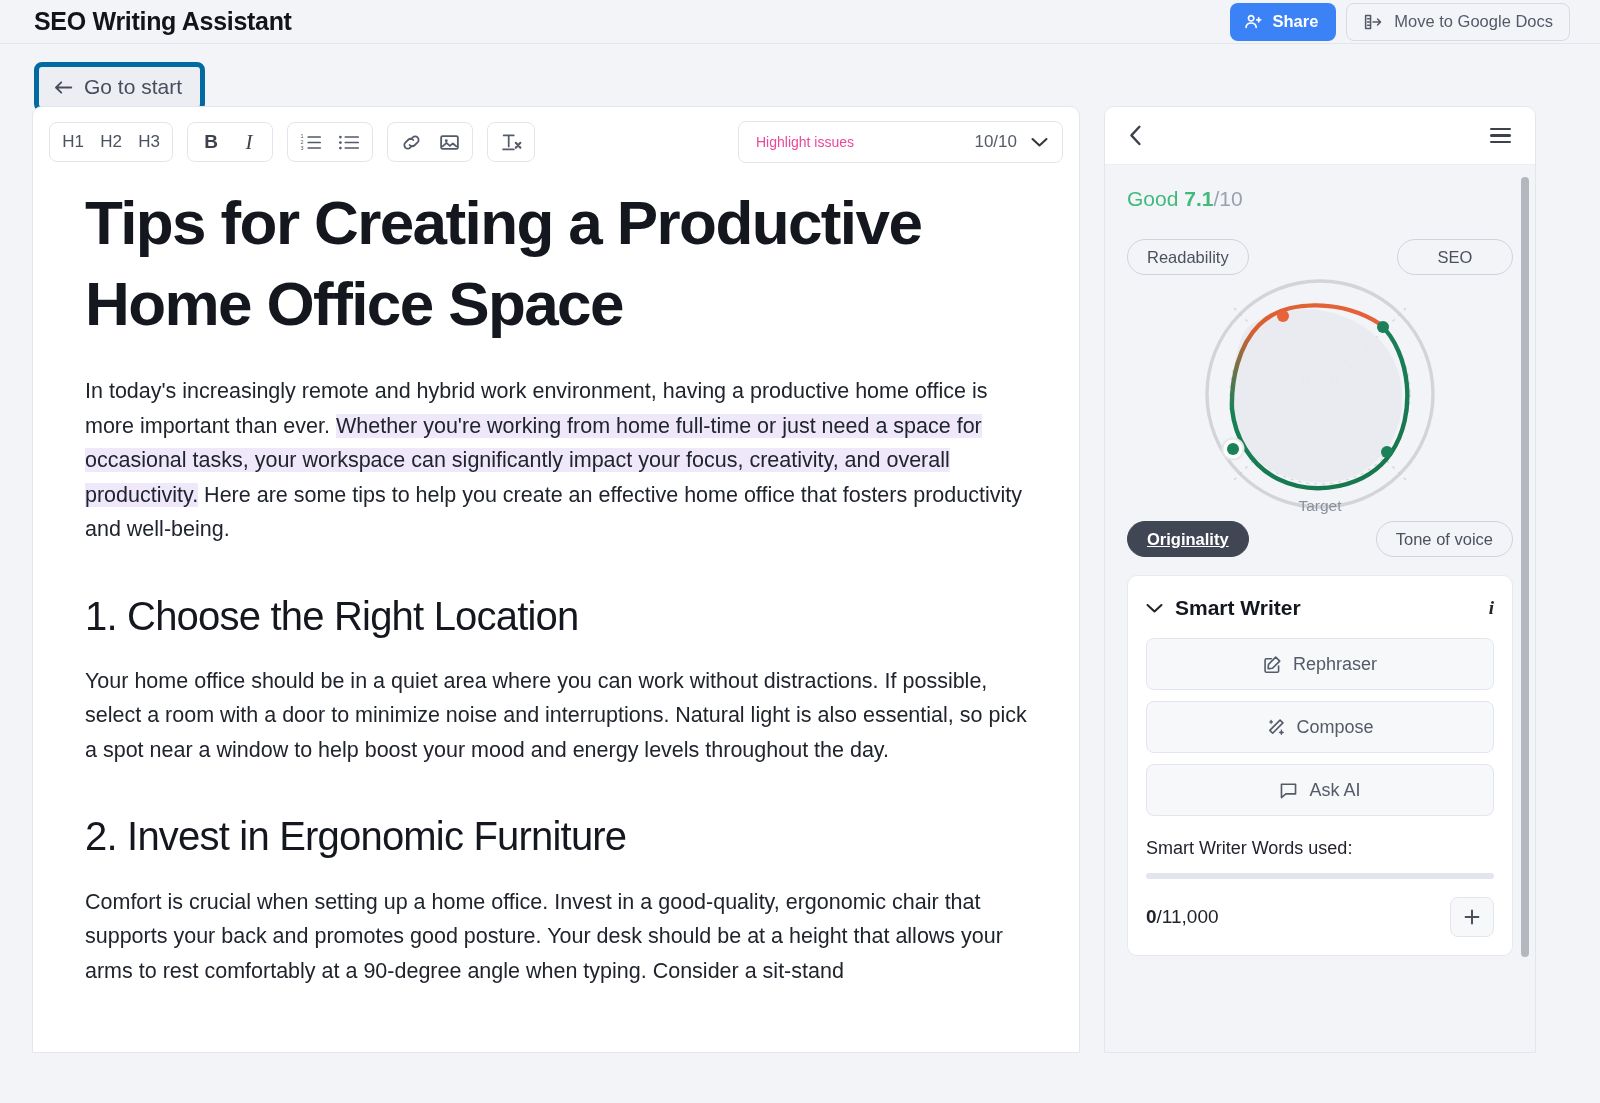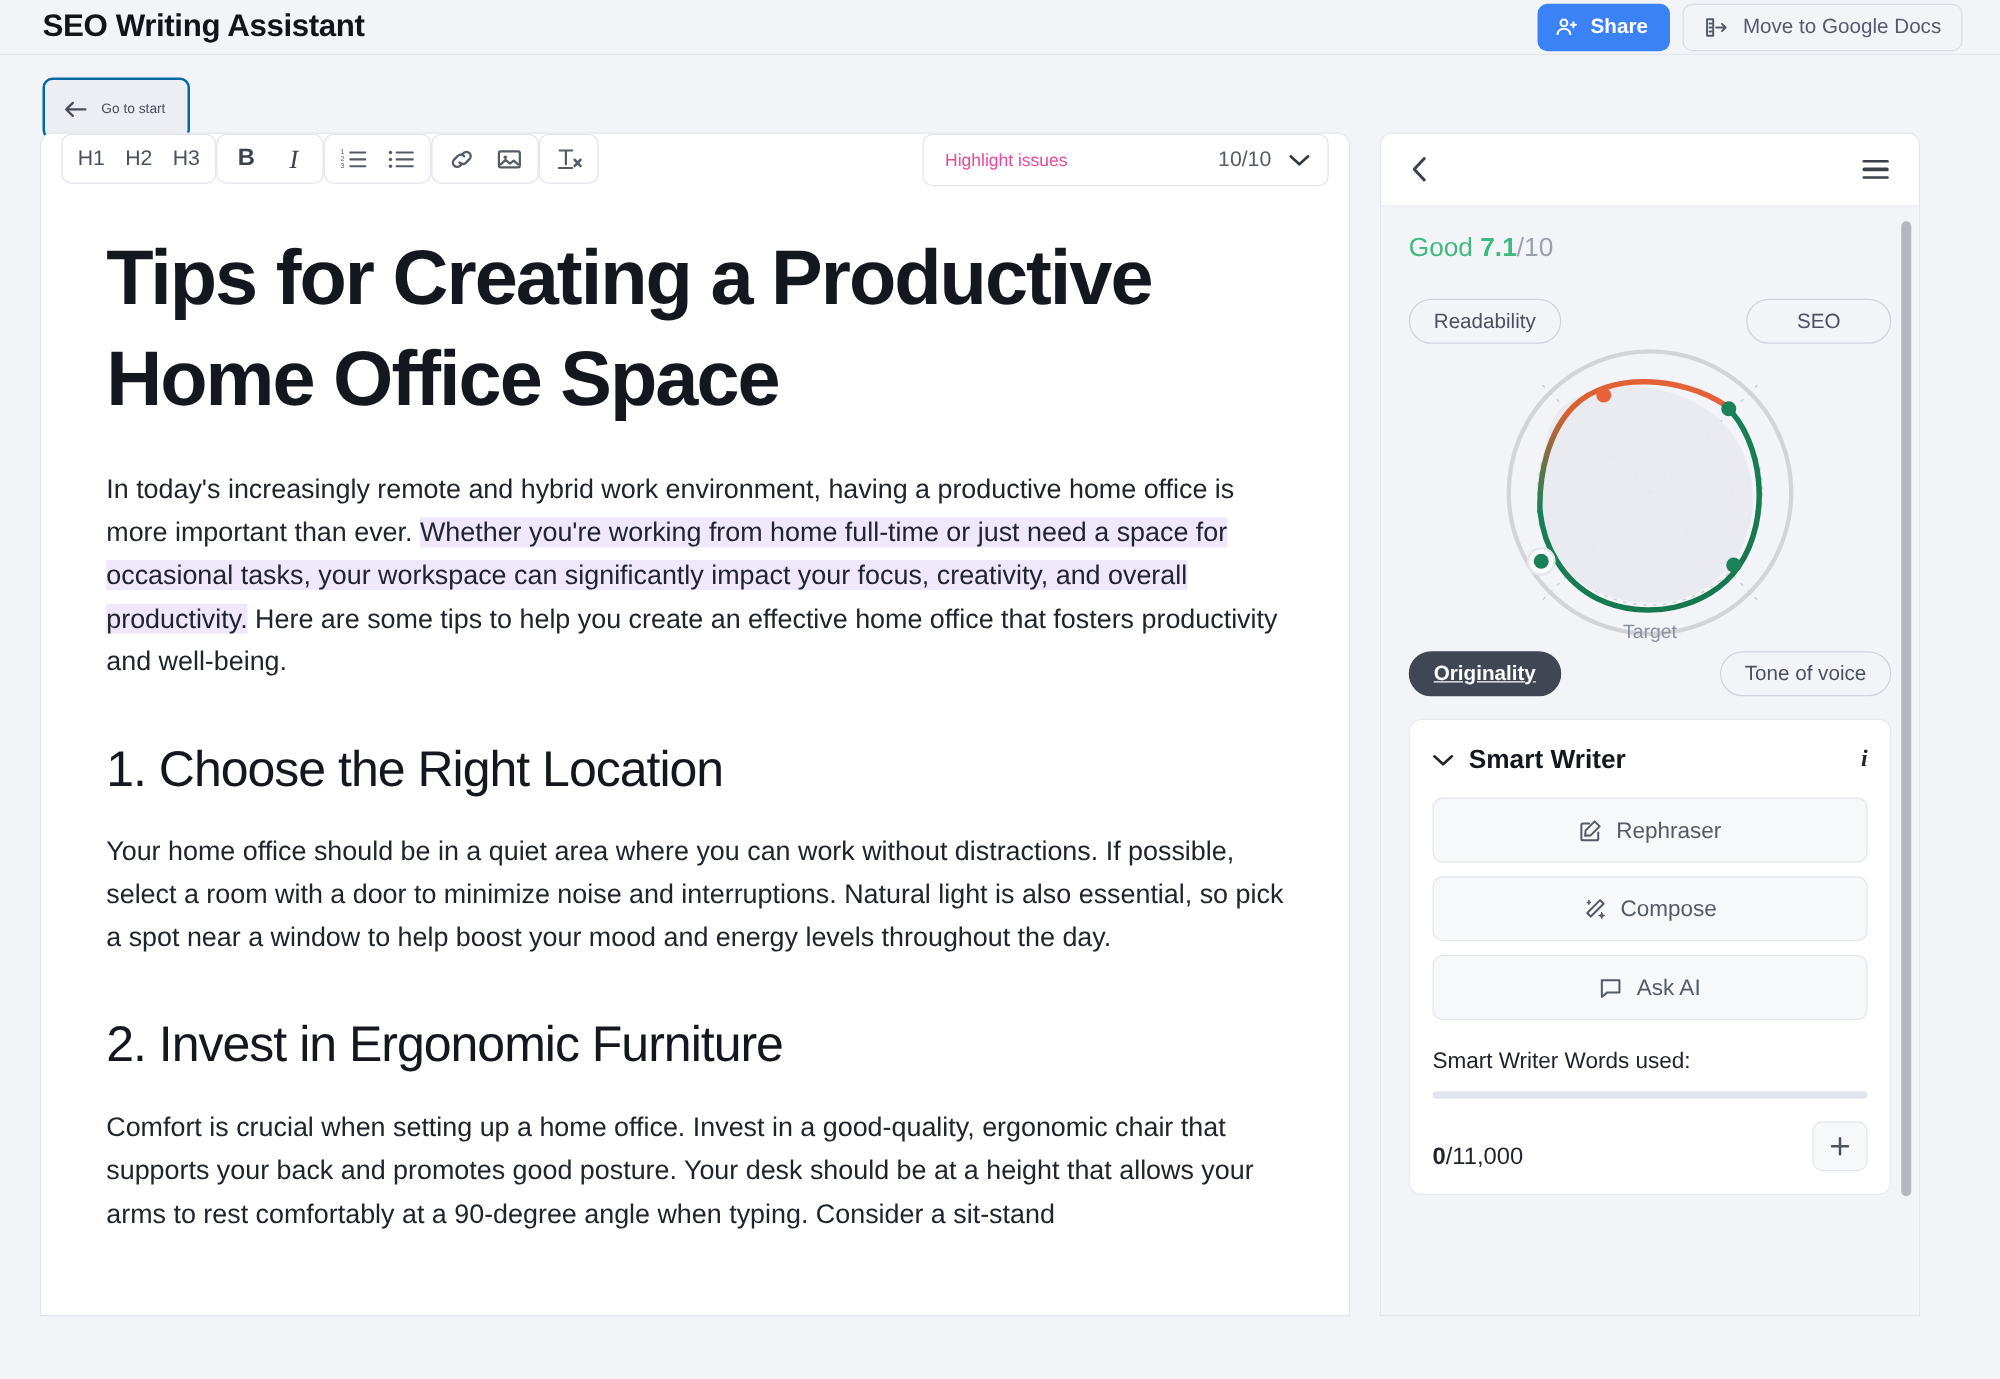--- a/index.html
+++ b/index.html
@@ -39,42 +39,42 @@
     display: flex; align-items: center; gap: 11px;
     font-size: 16.5px; font-weight: 400;
     font-family: "Liberation Sans", sans-serif;
     cursor: pointer;
   }
 
   
   .subbar { padding: 18px 0 0 34px; height: 62px; }
   .btn-gotostart {
     background: #eceef3; color: #474d5a;
-    border: 2px solid #0369a1; border-radius: 8px;
+    border: 5px solid #0369a1; border-radius: 8px;
     height: 50px; padding: 0 18px 0 15px;
     display: inline-flex; align-items: center; gap: 11px;
-    font-size: 11px; font-family: "Liberation Sans", sans-serif;
+    font-size: 21px; font-family: "Liberation Sans", sans-serif;
     cursor: pointer;
   }
 
   
   .layout { display: flex; gap: 24px; padding: 0 32px; height: 947px; }
 
   
   .editor-card {
     width: 1048px;
     background: #fff;
     border: 1px solid #e4e6ed;
     border-radius: 10px 10px 0 0;
     overflow: hidden;
     display: flex; flex-direction: column;
   }
   .editor-toolbar {
-    height: 70px; display: flex; align-items: flex-start;
-    padding: 0 16px; 
+    height: 70px; display: flex; align-items: center;
+    padding: 0 16px; gap: 14px;
   }
   .tgroup {
     display: flex; align-items: center;
     border: 1px solid #e3e5ec; border-radius: 8px;
     height: 40px; padding: 0 4px;
     background: #fff;
   }
   .tbtn {
     min-width: 38px; height: 32px;
     display: flex; align-items: center; justify-content: center;
@@ -180,21 +180,21 @@
     color: #21242c; font-size: 19px; cursor: pointer;
   }
   .sw-btn {
     height: 52px; border: 1px solid #e3e5ec; border-radius: 8px;
     background: #f7f8fa; color: #545a68;
     display: flex; align-items: center; justify-content: center; gap: 11px;
     font-size: 18px; margin-bottom: 11px; cursor: pointer;
   }
   .sw-words { font-size: 18px; color: #21242c; margin: 22px 0 14px 0; }
   .sw-progress { height: 6px; background: #e3e5ee; border-radius: 3px; width: 100%; }
-  .sw-foot { display: flex; align-items: flex-end; margin-top: 18px; }
+  .sw-foot { display: flex; align-items: center; margin-top: 18px; }
   .sw-count { font-size: 19px; color: #21242c; }
   .sw-count b { font-weight: 700; }
   .sw-plus {
     margin-left: auto; width: 44px; height: 40px;
     border: 1px solid #e3e5ec; border-radius: 8px;
     background: #f7f8fa; color: #4b515e;
     display: flex; align-items: center; justify-content: center;
     font-size: 22px; cursor: pointer;
   }
   .panel-scrollbar {

